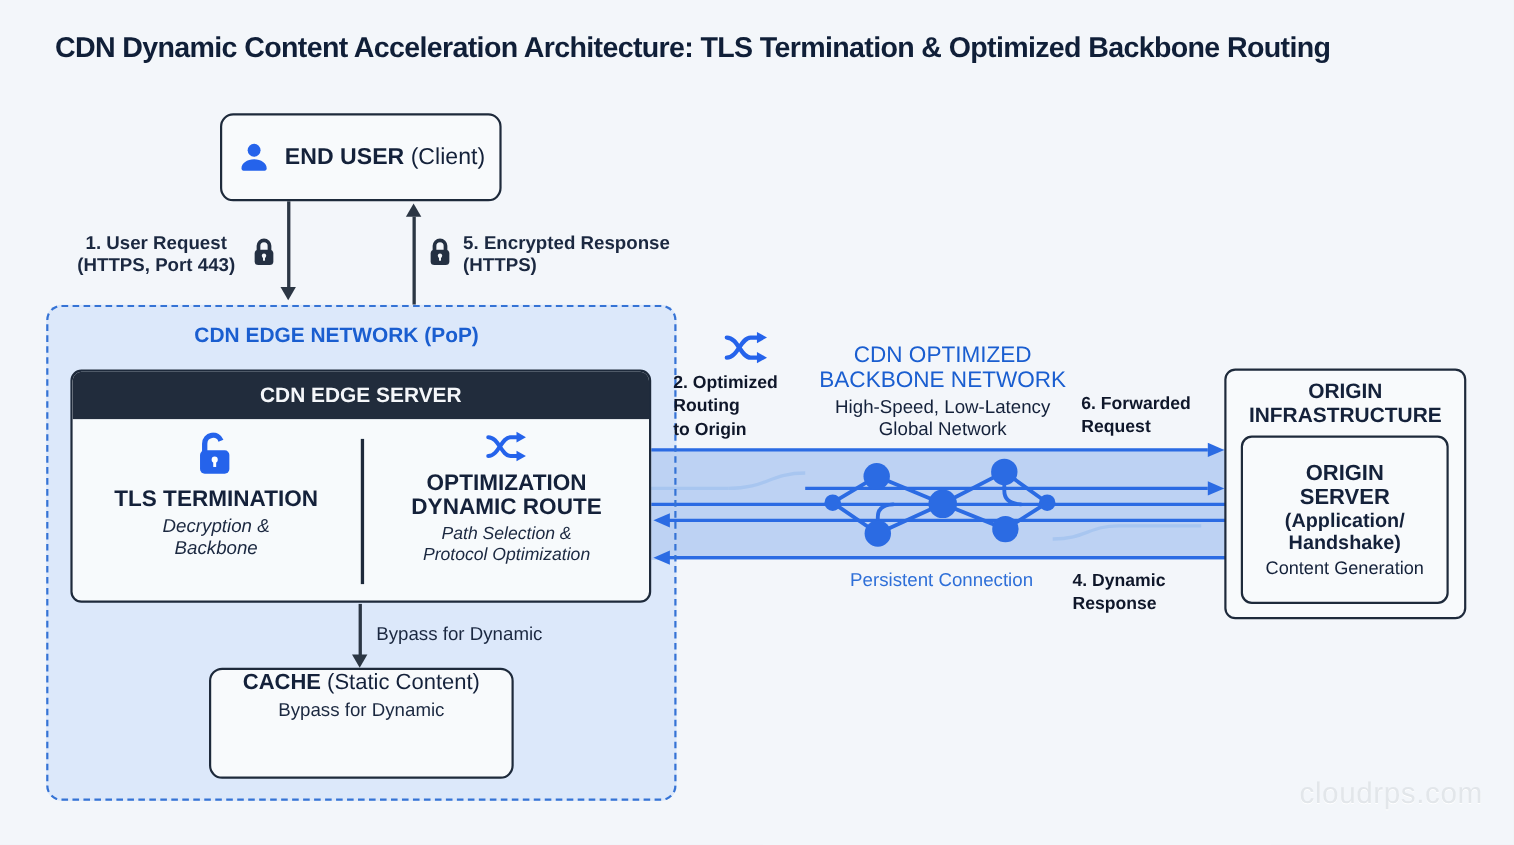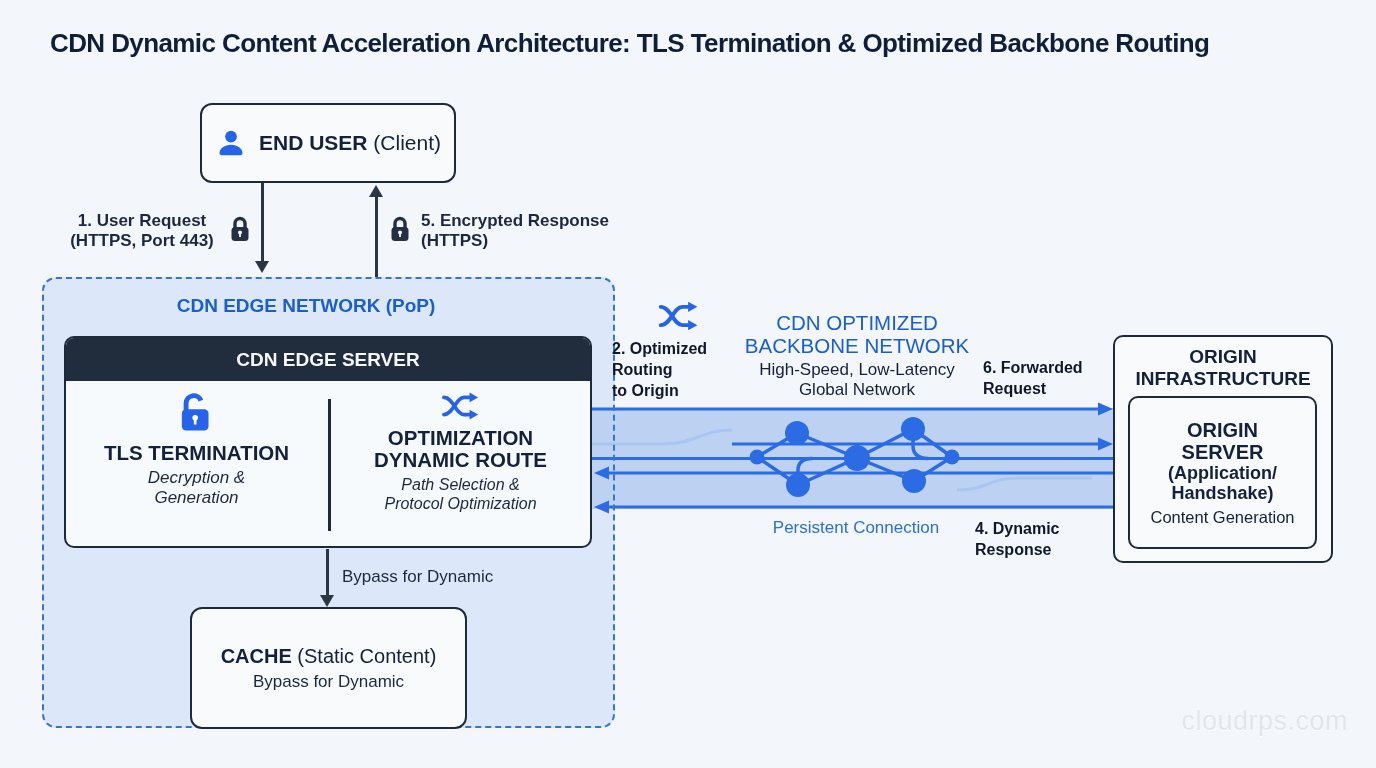--- a/index.html
+++ b/index.html
@@ -48,22 +48,22 @@
   #edge-server-body{position:relative;height:164px;}
   #col-divider{position:absolute;left:262px;top:18px;width:2.5px;height:132px;background:#1e2a3b;}
   .col{position:absolute;text-align:center;color:#14213a;}
   #tls-col{left:8px;top:12px;width:245px;}
   #route-col{left:272px;top:10px;width:245px;}
   .col-title{font-size:20.5px;font-weight:700;line-height:22px;margin-top:5px;}
   .col-sub{font-size:17px;line-height:20px;margin-top:4px;color:#1b2840;font-style:italic;}
 
   
   #bypass-label{left:342px;top:567px;font-size:17px;color:#1b2840;}
-  #cache-box{left:190px;top:607px;width:277px;height:122px;display:flex;flex-direction:column;
-             align-items:center;justify-content:center;gap:4px;}
+  #cache-box{left:190px;top:607px;width:277px;height:101px;display:flex;flex-direction:column;
+             align-items:center;gap:4px;}
   #cache-box .l1{font-size:20px;color:#14213a;}
   #cache-box .l1 .b{font-weight:700;}
   #cache-box .l2{font-size:17px;color:#1b2840;}
 
   
   #step2{left:612px;top:338px;width:132px;}
   #shuffle2{left:658px;top:300px;}
   #backbone-title{left:741px;top:312px;width:232px;text-align:center;font-size:20.5px;
                   font-weight:400;color:#1a5ed0;line-height:22.5px;}
   #backbone-sub{left:741px;top:360px;width:232px;text-align:center;font-size:17px;color:#14213a;
@@ -184,21 +184,21 @@
       <div id="tls-col" class="col">
         <svg width="44" height="40" viewBox="0 0 36 33">
           <path d="M9,15 V8.5 a6.3,6.3 0 0 1 12.2,-2.2" fill="none" stroke="#2563eb" stroke-width="4"></path>
           <rect x="5.5" y="13.5" width="22" height="17.5" rx="3.5" fill="#2563eb"></rect>
           <circle cx="16.5" cy="20.5" r="2.3" fill="#ffffff"></circle>
           <rect x="15.4" y="21" width="2.2" height="5" fill="#ffffff"></rect>
         </svg>
         <div class="col-title">TLS TERMINATION</div>
         <div class="col-sub">
           <span class="ln">Decryption &amp;</span>
-          <span class="ln">Generation</span>
+          <span class="ln">Backbone</span>
         </div>
       </div>
       <div id="route-col" class="col">
         <svg width="42" height="30" viewBox="0 0 36 28">
           <path d="M2,22 C11,22 13,6 21,6 h5" fill="none" stroke="#2563eb" stroke-width="3.4" stroke-linecap="round"></path>
           <path d="M2,6 C11,6 13,22 21,22 h5" fill="none" stroke="#2563eb" stroke-width="3.4" stroke-linecap="round"></path>
           <polygon points="26,1.5 34,6 26,10.5" fill="#2563eb"></polygon>
           <polygon points="26,17.5 34,22 26,26.5" fill="#2563eb"></polygon>
         </svg>
         <div class="col-title" style="margin-top:2px;">

